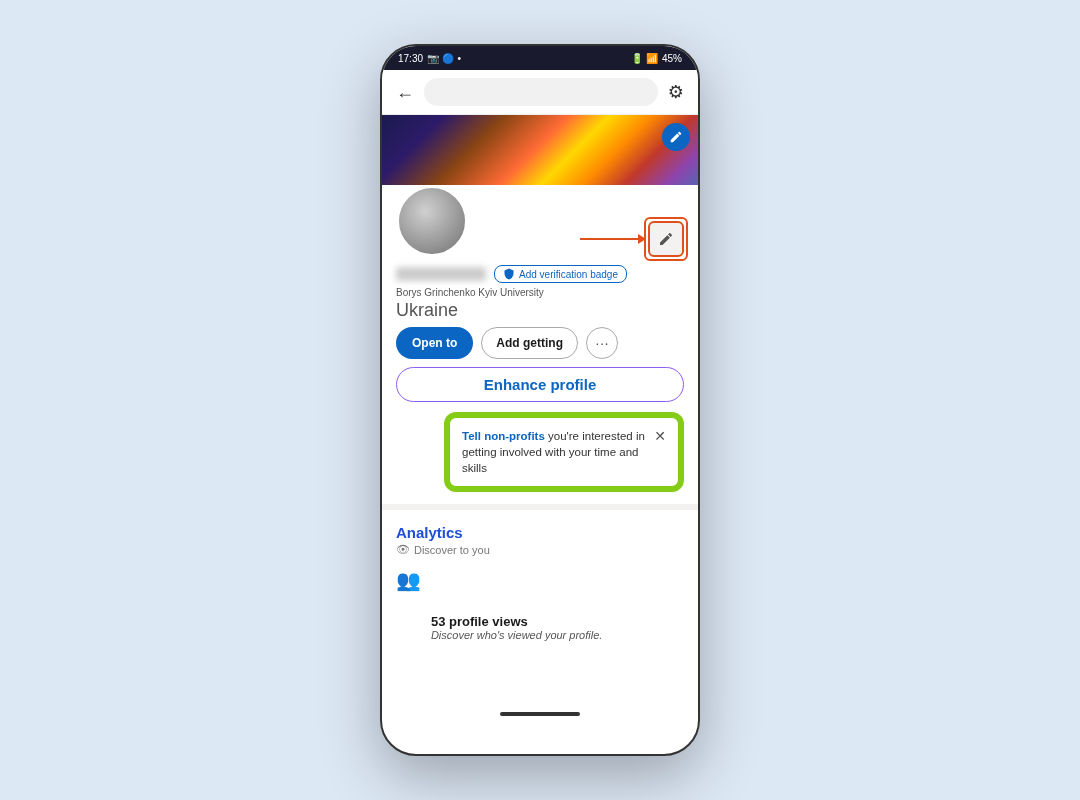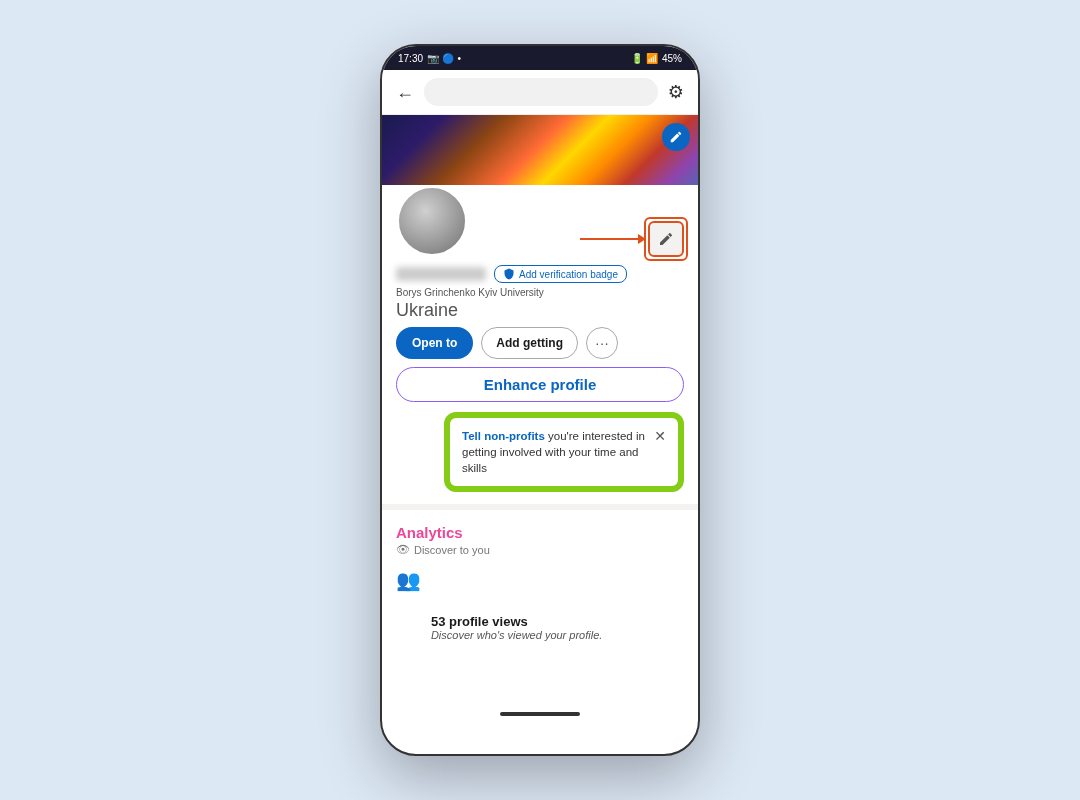--- a/index.html
+++ b/index.html
@@ -330,21 +330,21 @@
 
     .analytics-section {
       background: #fff;
       border-top: 6px solid #f3f2f0;
       padding: 14px;
     }
 
     .analytics-title {
       font-size: 15px;
       font-weight: 700;
-      color: #ec4899;
+      color: #1d4ed8;
       margin-bottom: 2px;
     }
 
     .analytics-private {
       font-size: 11px;
       color: #777;
       display: flex;
       align-items: center;
       gap: 4px;
       margin-bottom: 10px;

